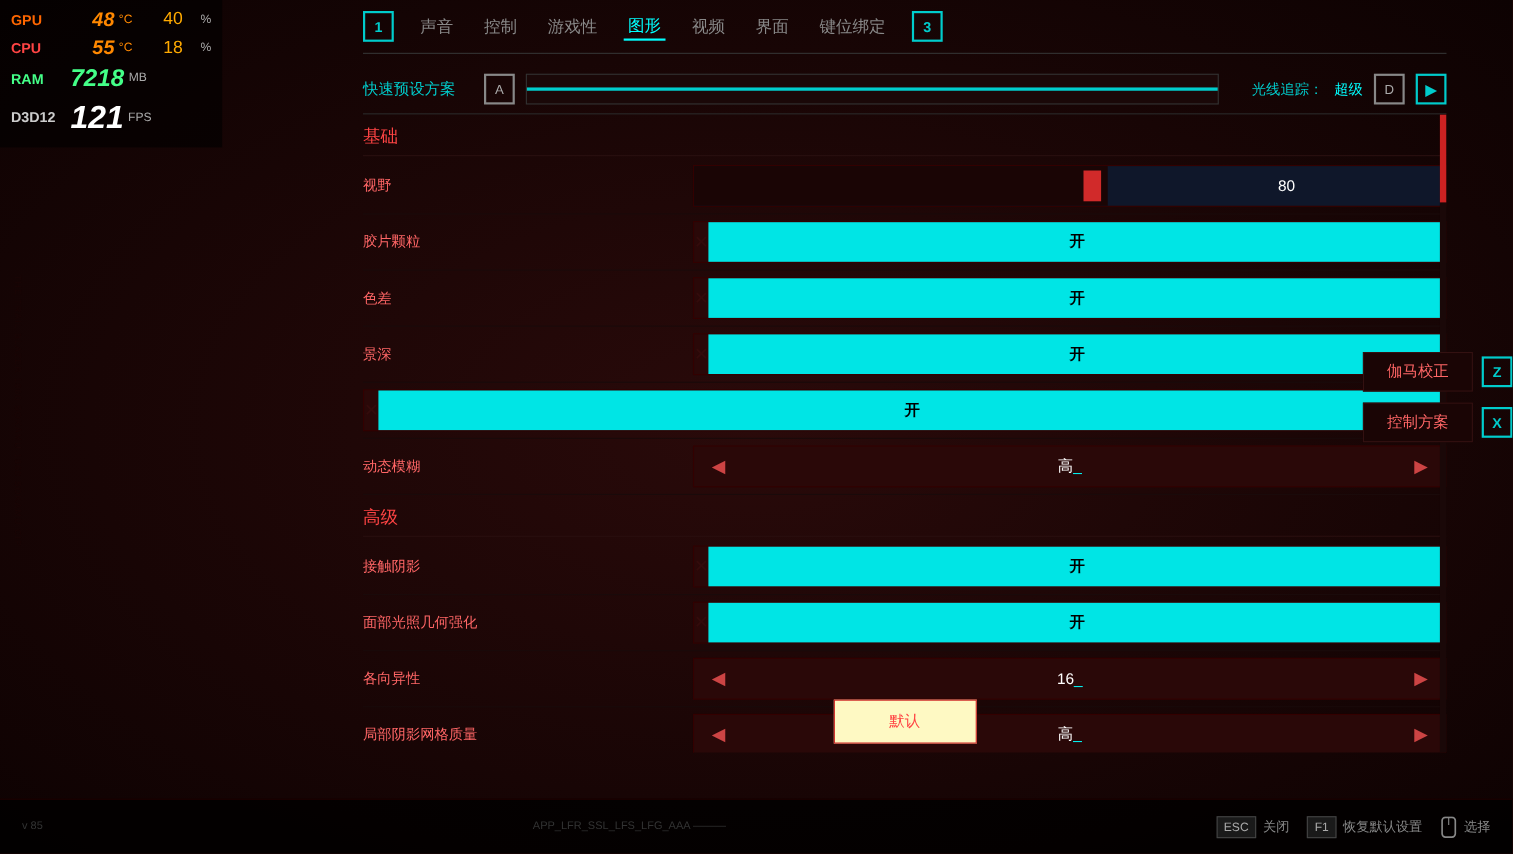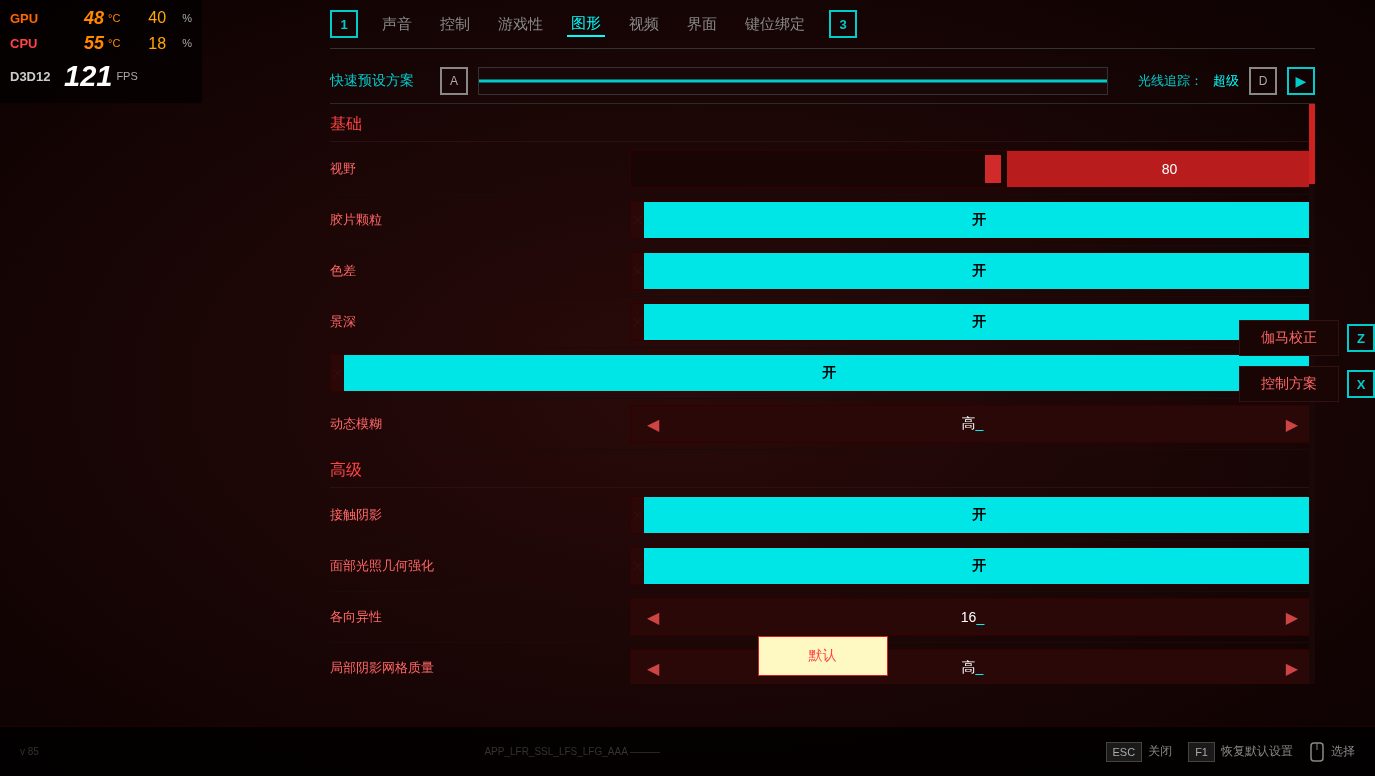--- a/index.html
+++ b/index.html
@@ -291,21 +291,21 @@
     
     .fov-control {
       display: flex;
       align-items: center;
       width: 100%;
       height: 100%;
     }
     .fov-track {
       flex: 1;
       height: 100%;
-      background: #b91c1c;
+      background: #0f172a;
       position: relative;
       display: flex;
       align-items: center;
     }
     .fov-fill {
       position: absolute;
       left: 0;
       top: 0;
       bottom: 0;
       width: 55%;
@@ -464,20 +464,25 @@
     <span class="hud-percent">40</span>
     <span class="hud-unit">%</span>
   </div>
   <div class="hud-row">
     <span class="hud-label cpu">CPU</span>
     <span class="hud-value">55</span>
     <span class="hud-unit temp">°C</span>
     <span style="width:20px;display:inline-block;"></span>
     <span class="hud-percent">18</span>
     <span class="hud-unit">%</span>
+  </div>
+  <div class="hud-row">
+    <span class="hud-label ram">RAM</span>
+    <span class="hud-value ram-val">7218</span>
+    <span class="hud-unit">MB</span>
   </div>
   <div class="hud-row">
     <span class="hud-label d3d">D3D12</span>
     <span class="hud-value fps-val">121</span>
     <span class="hud-unit fps">FPS</span>
   </div>
 </div>
 
 <div class="settings-panel">
 

